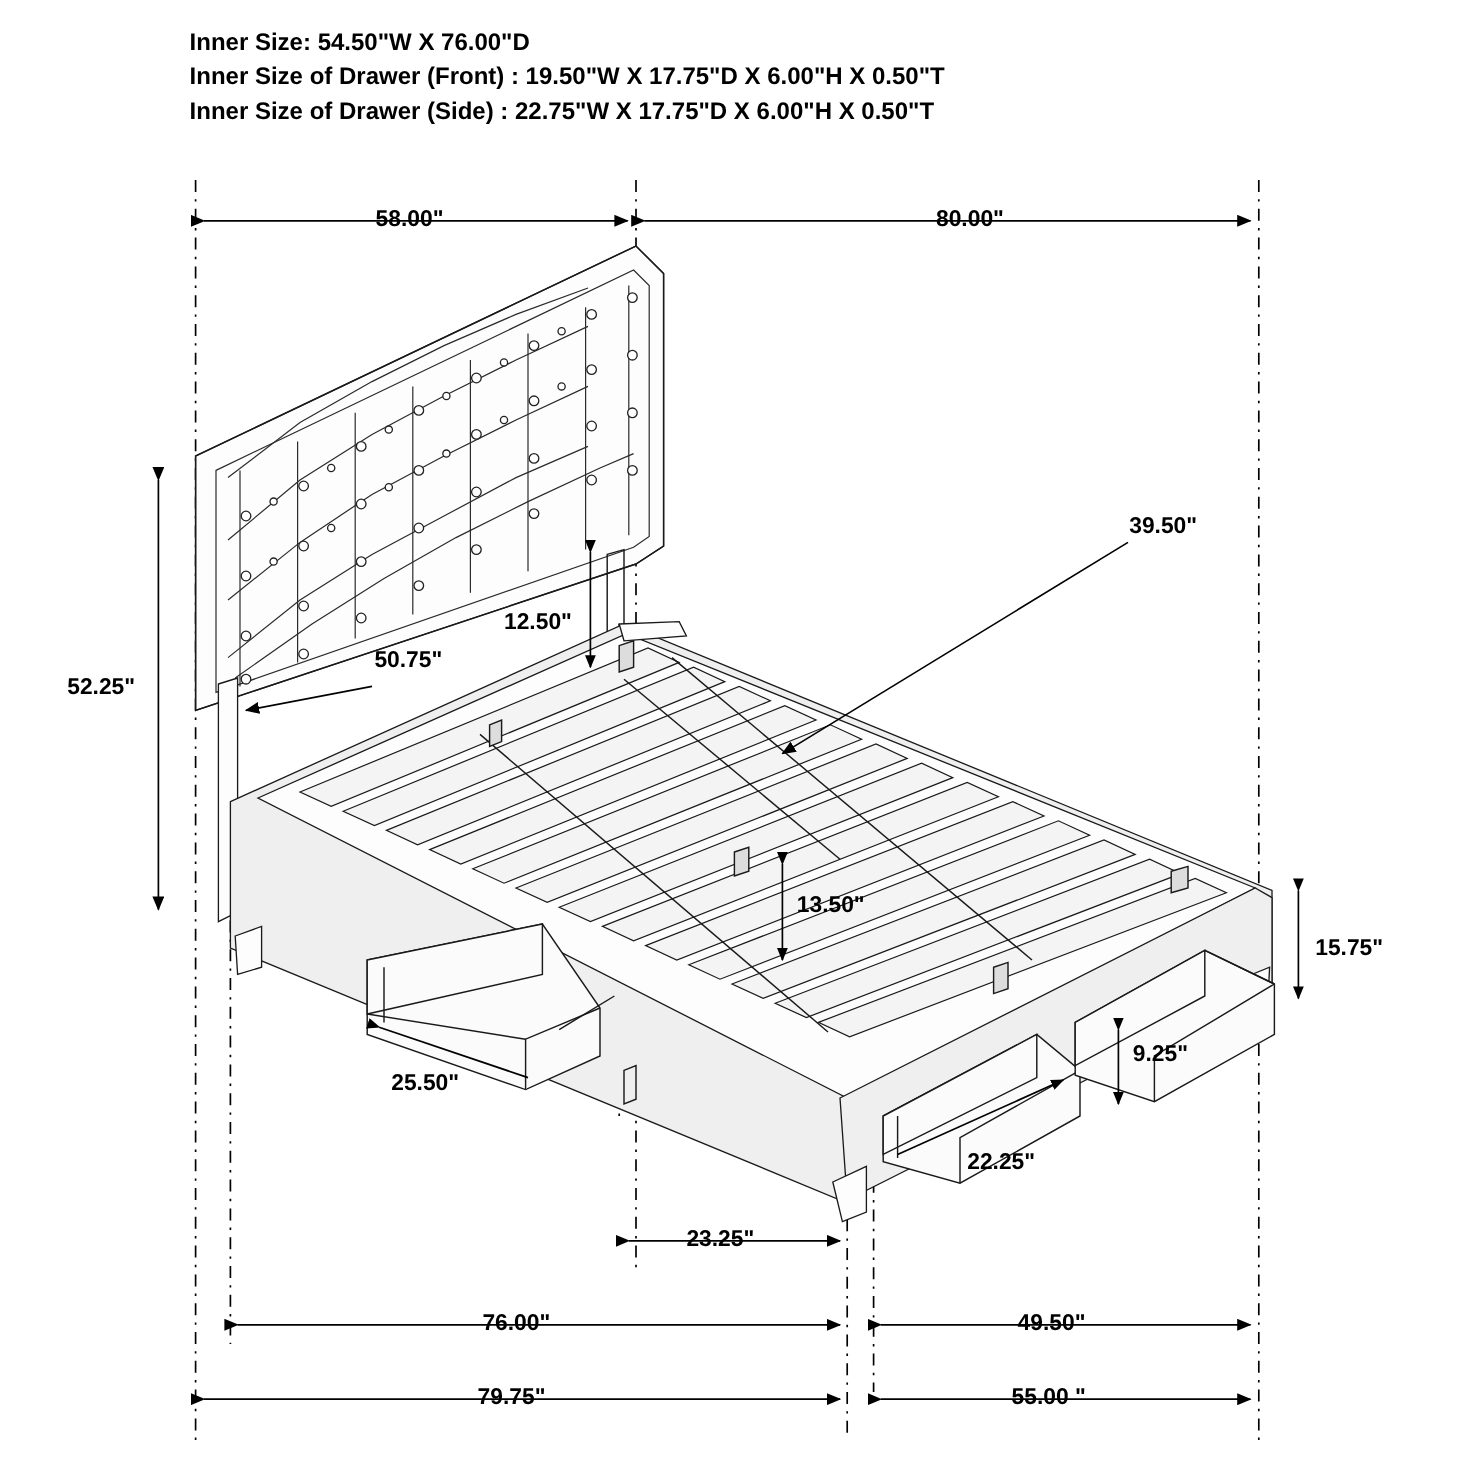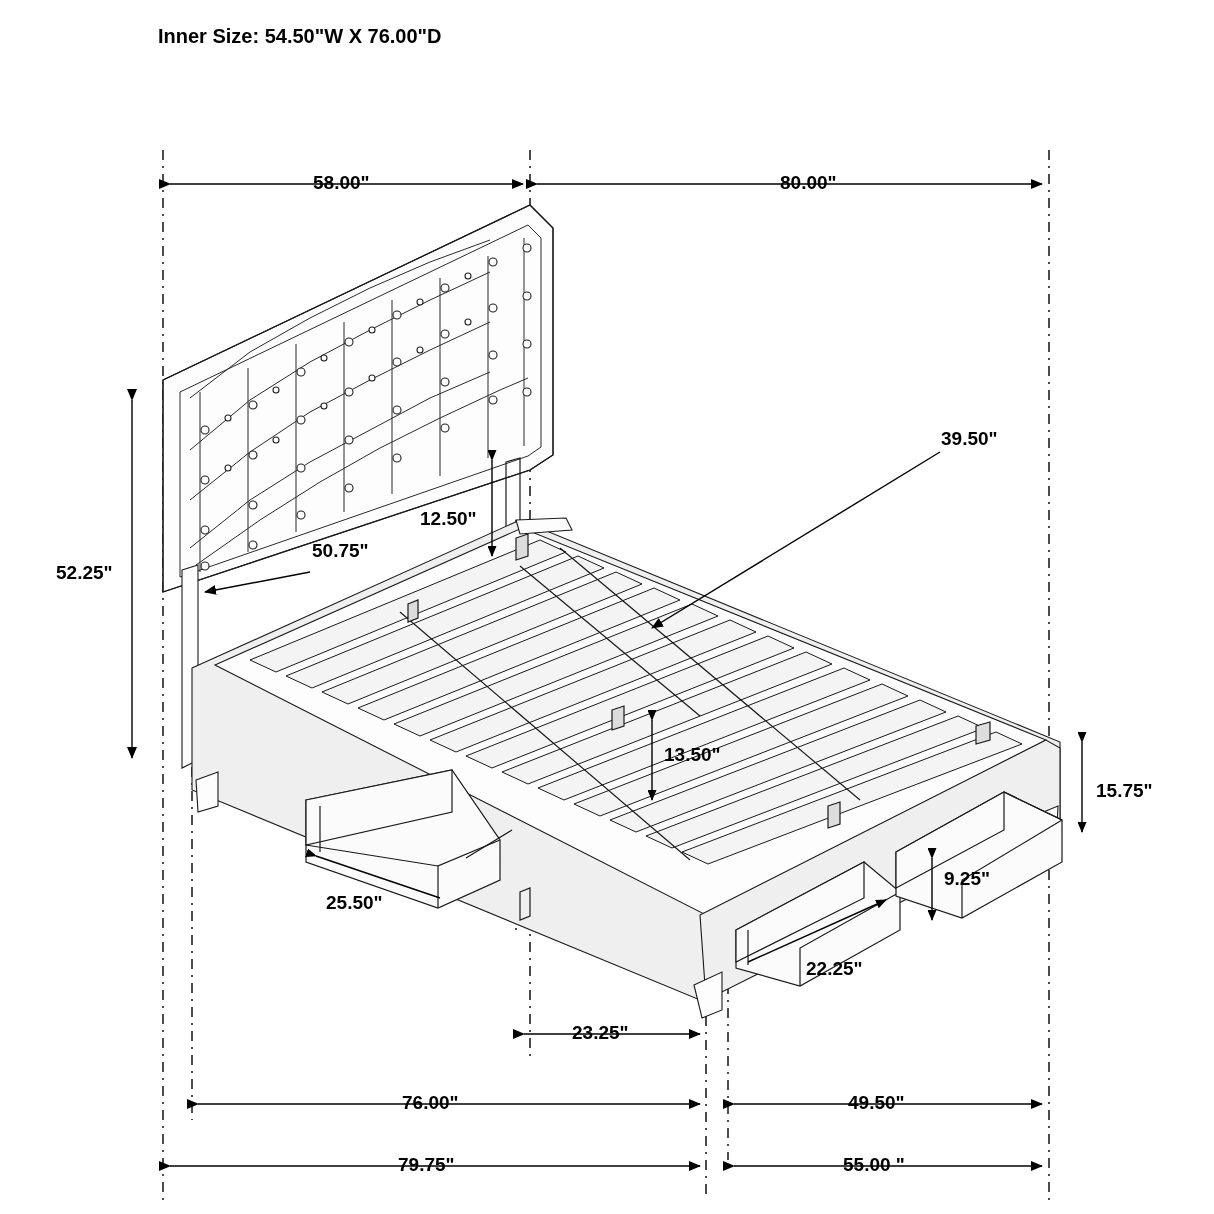--- a/index.html
+++ b/index.html
@@ -30,20 +30,22 @@
   .drw{fill:#fbfbfb;stroke:#1a1a1a;stroke-width:1.2;}
   .rail{fill:#efefef;stroke:#1a1a1a;stroke-width:1.1;}
 </style>
 </head>
 <body>
 
 <div id="stage">
 
   <div class="spec-block">
     <div>Inner Size: 54.50"W X 76.00"D</div>
+    <div>Inner Size of Drawer (Front) : 19.50"W X 17.75"D X 6.00"H X 0.50"T</div>
+    <div>Inner Size of Drawer (Side) : 22.75"W X 17.75"D X 6.00"H X 0.50"T</div>
   </div>
 
   <svg width="1214" height="1214" viewBox="0 0 1214 1214">
     <defs>
       <marker id="ah" markerWidth="12" markerHeight="10" refX="11" refY="5" orient="auto" markerUnits="userSpaceOnUse">
         <path d="M0,0 L12,5 L0,10 z" fill="#000"></path>
       </marker>
       <marker id="ahs" markerWidth="11" markerHeight="9" refX="10" refY="4.5" orient="auto" markerUnits="userSpaceOnUse">
         <path d="M0,0 L11,4.5 L0,9 z" fill="#000"></path>
       </marker>

